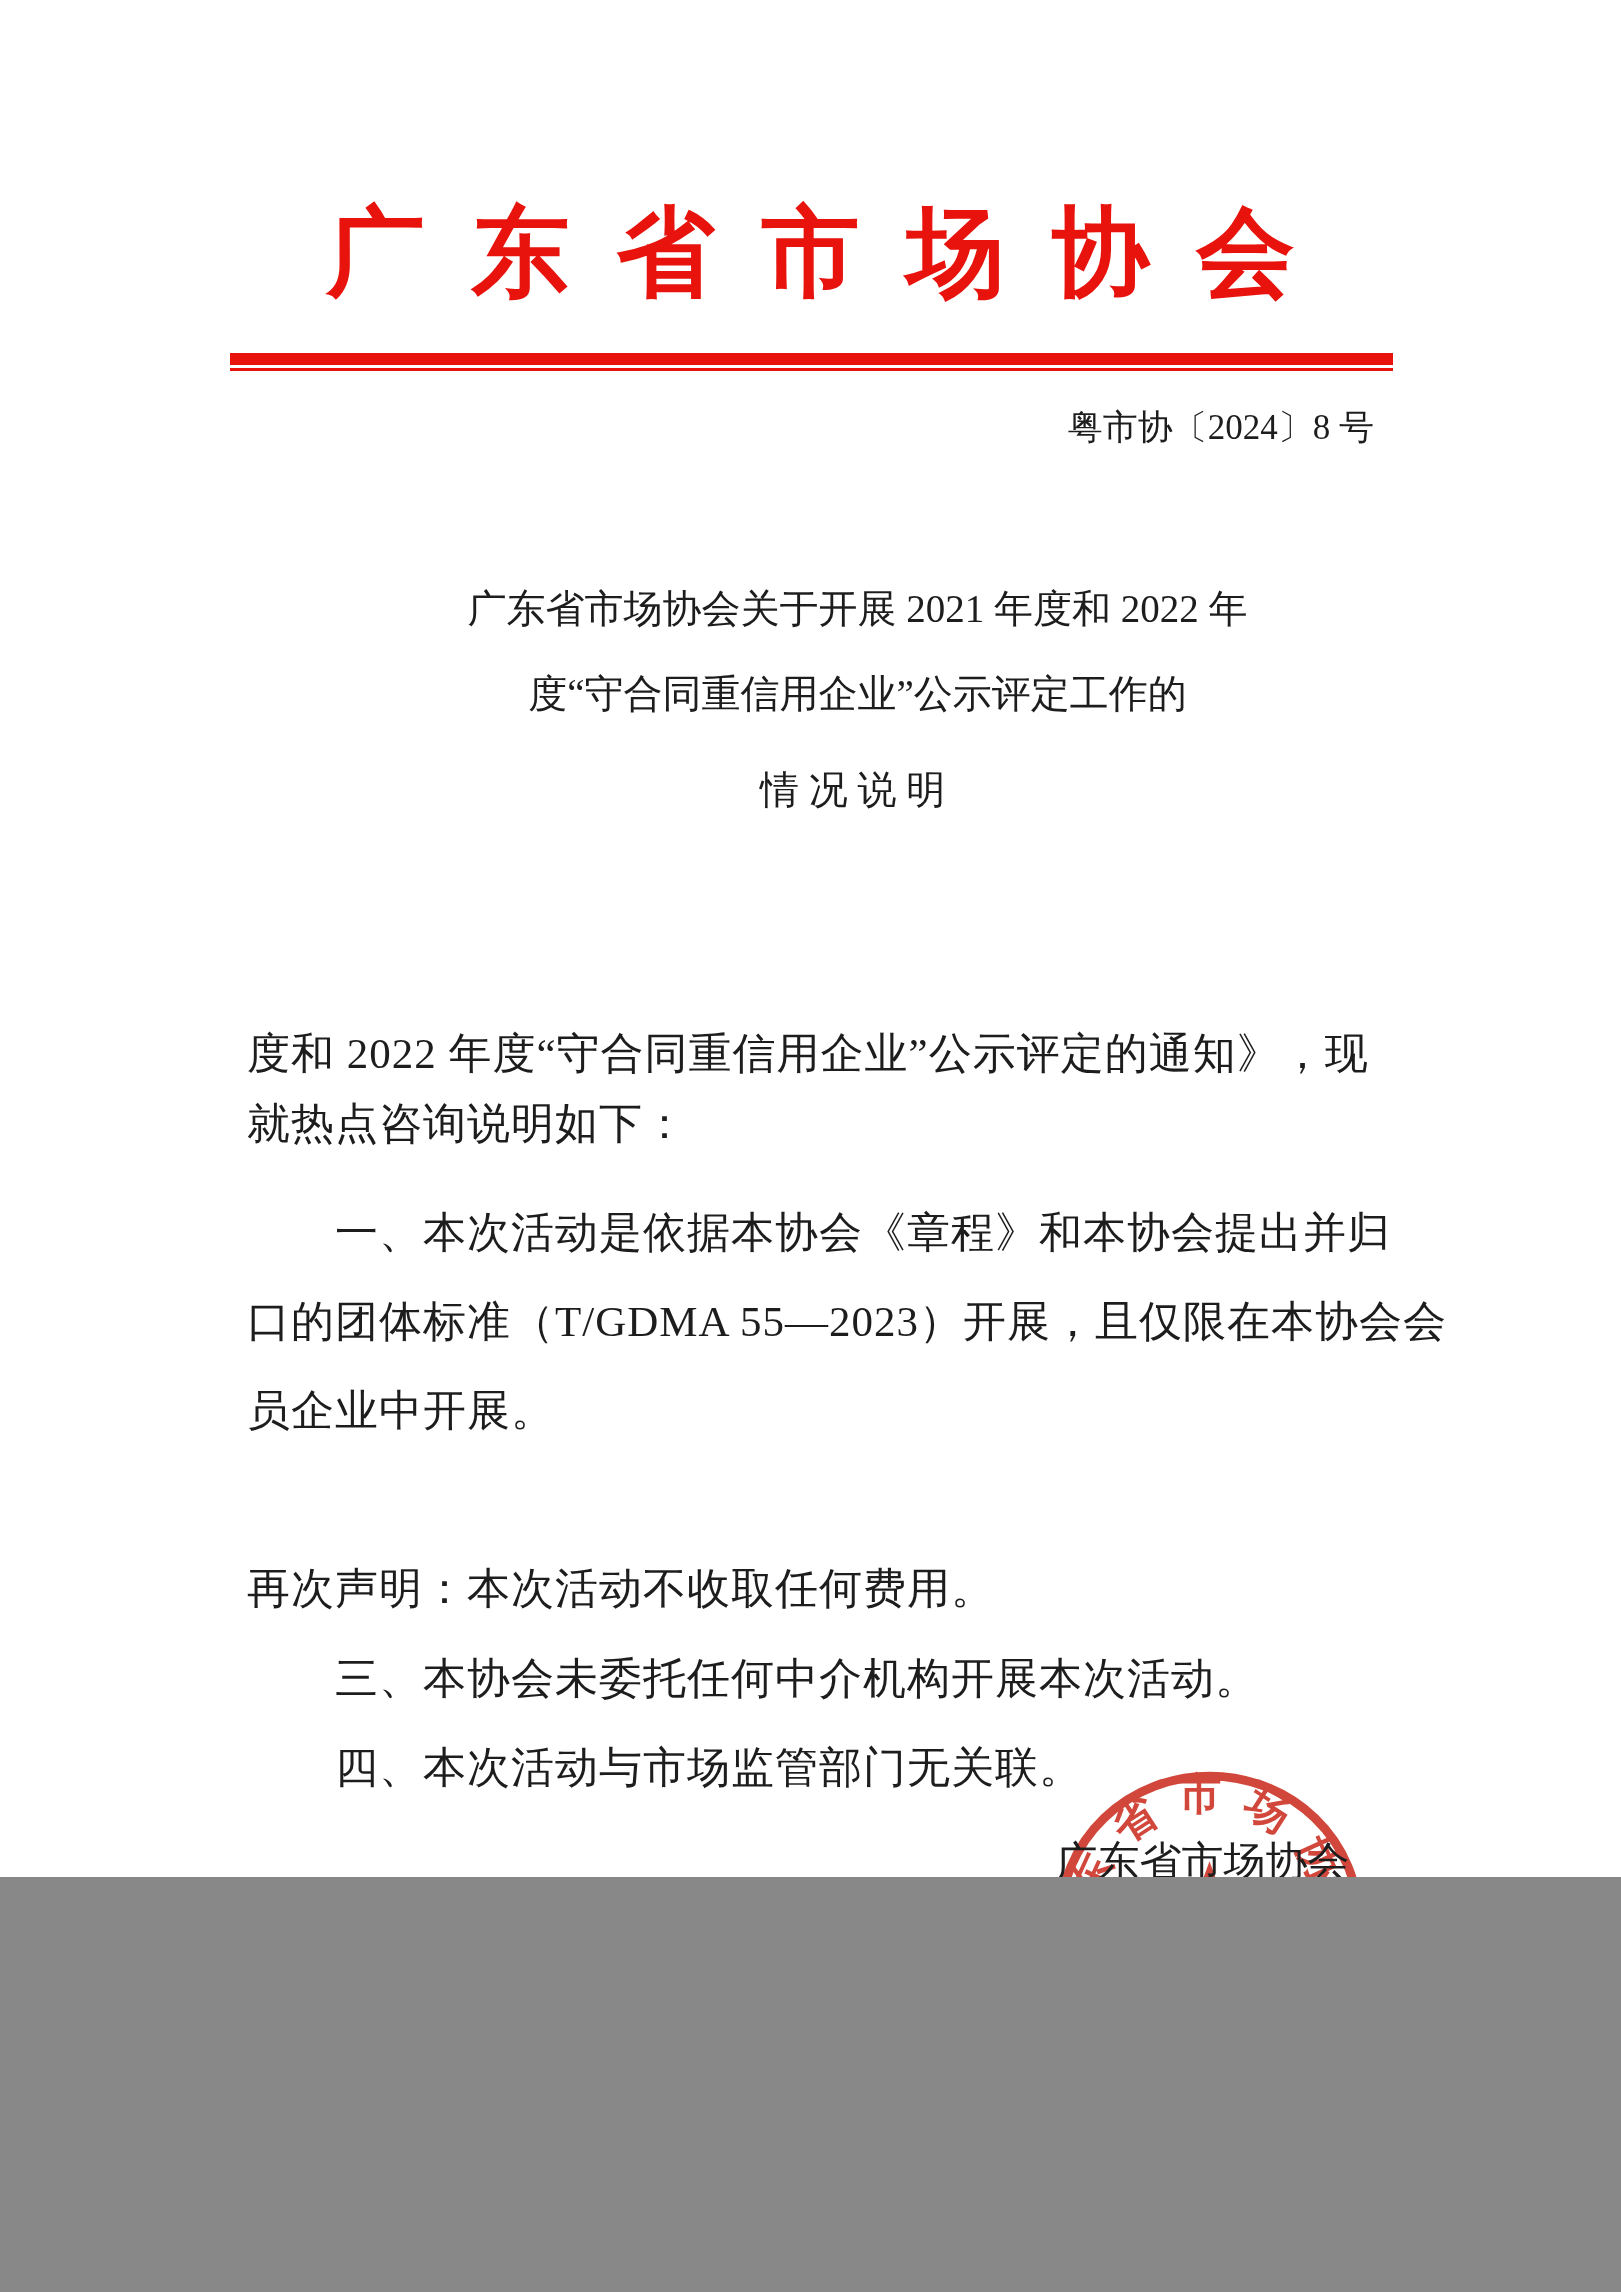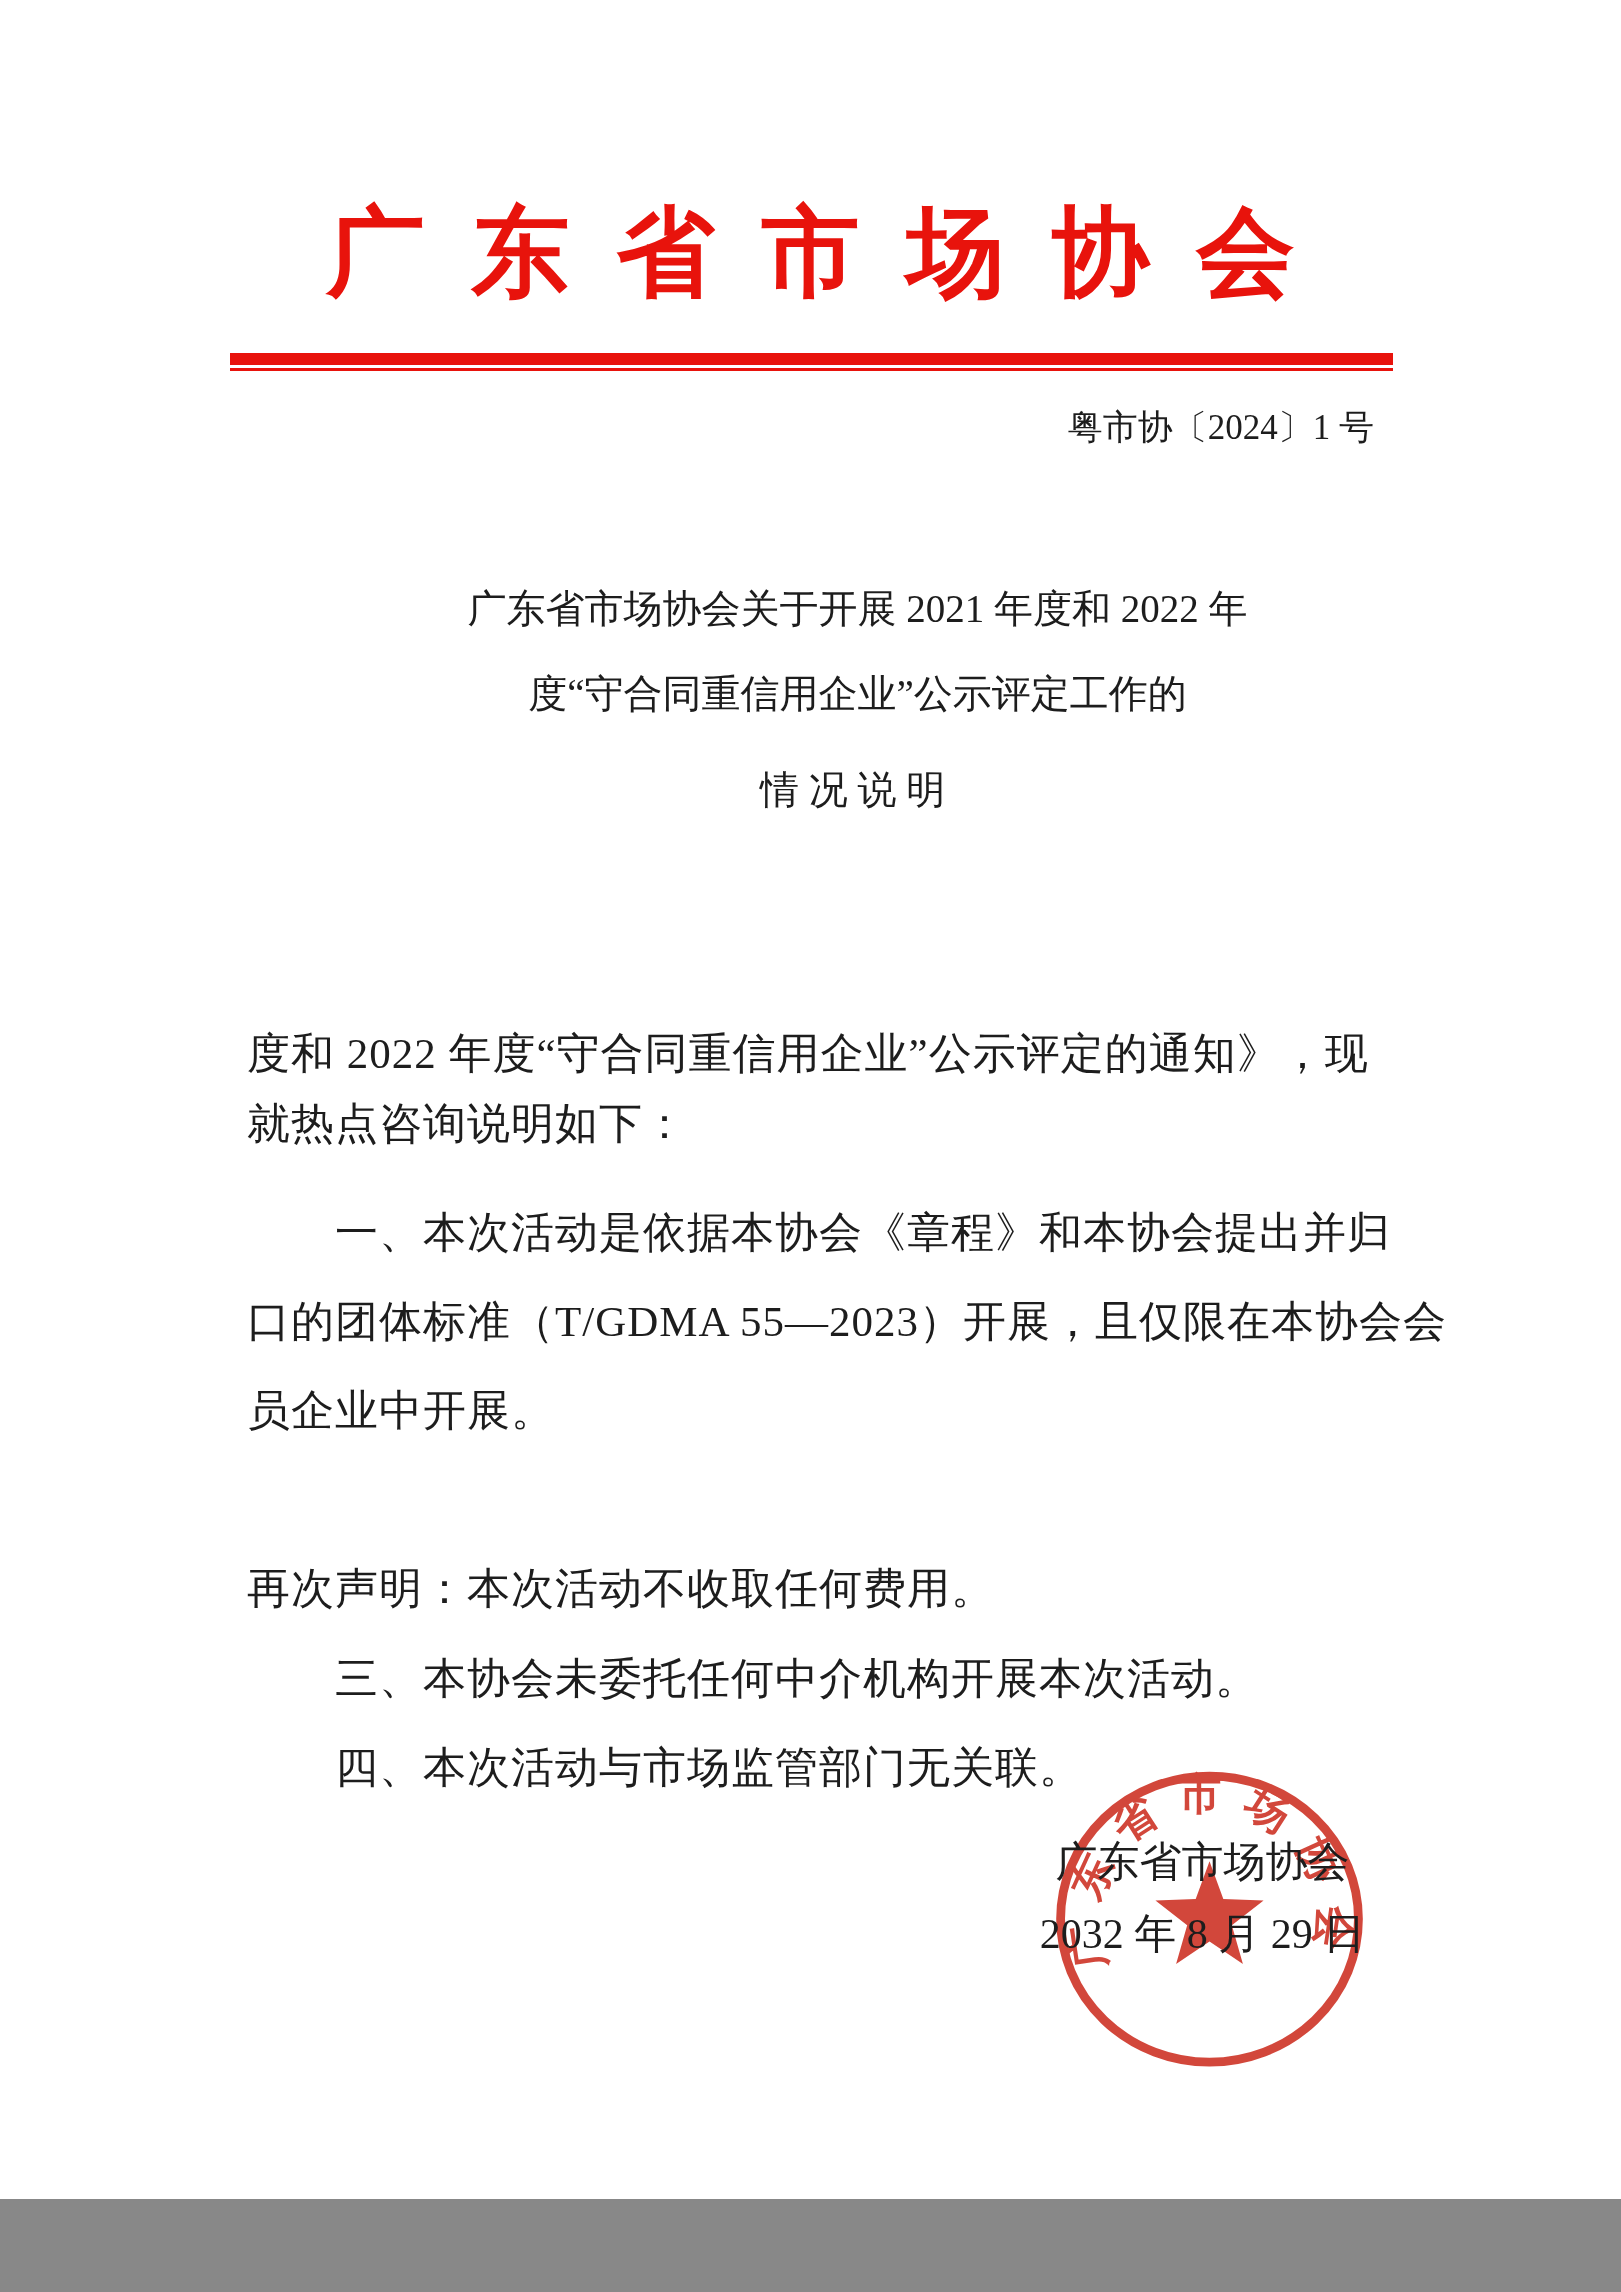--- a/index.html
+++ b/index.html
@@ -1,18 +1,18 @@
 <!DOCTYPE html>
 <html style="--header_red: #e8130c; --seal_red: #cf382b; --ink: #1d1d1d;"><head>
 <meta charset="utf-8">
 <style>
   html,body{margin:0;padding:0;background:#888;}
   .page{
     position:relative;
-    width:1621px;height:2199px;
+    width:1621px;height:1877px;
     margin:0 auto;
     background:#ffffff;
     font-family:"Liberation Serif","DejaVu Serif",serif;
     color:var(--ink,#1d1d1d);
     overflow:hidden;
   }
   .abs{position:absolute;}
   .org-header{
     top:194px;left:23.5px;width:1621px;
     text-align:center;
@@ -67,21 +67,21 @@
 </style>
 </head>
 <body>
 
 <div class="page">
 
   <div class="abs org-header">广东省市场协会</div>
   <div class="abs rule rule-thick"></div>
   <div class="abs rule rule-thin"></div>
 
-  <div class="abs doc-number">粤市协〔2024〕1 号</div>
+  <div class="abs doc-number">粤市协〔2024〕8 号</div>
 
   <div class="abs title-line title-1">广东省市场协会关于开展 2021 年度和 2022 年</div>
   <div class="abs title-line title-2">度“守合同重信用企业”公示评定工作的</div>
   <div class="abs title-line title-3">情况说明</div>
 
   <div class="abs body-line" style="top:1028px">度和 2022 年度“守合同重信用企业”公示评定的通知》，现</div>
   <div class="abs body-line" style="top:1098px">就热点咨询说明如下：</div>
   <div class="abs body-line indent" style="top:1207px">一、本次活动是依据本协会《章程》和本协会提出并归</div>
   <div class="abs body-line" style="top:1296px">口的团体标准（T/GDMA 55—2023）开展，且仅限在本协会会</div>
   <div class="abs body-line" style="top:1385px">员企业中开展。</div>

